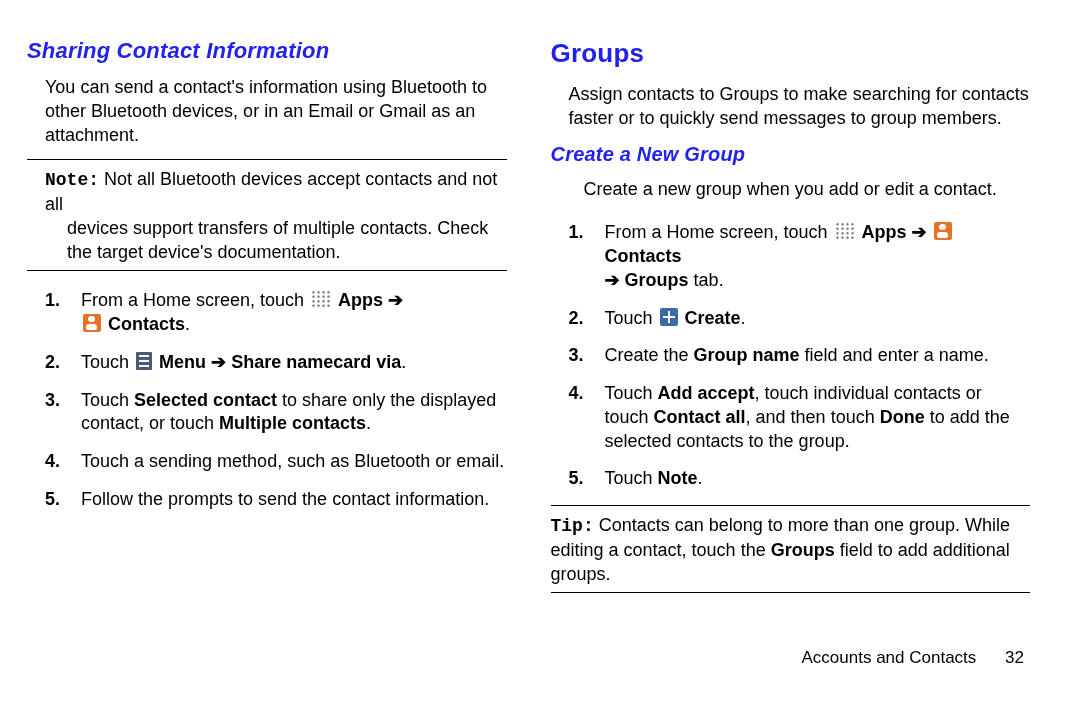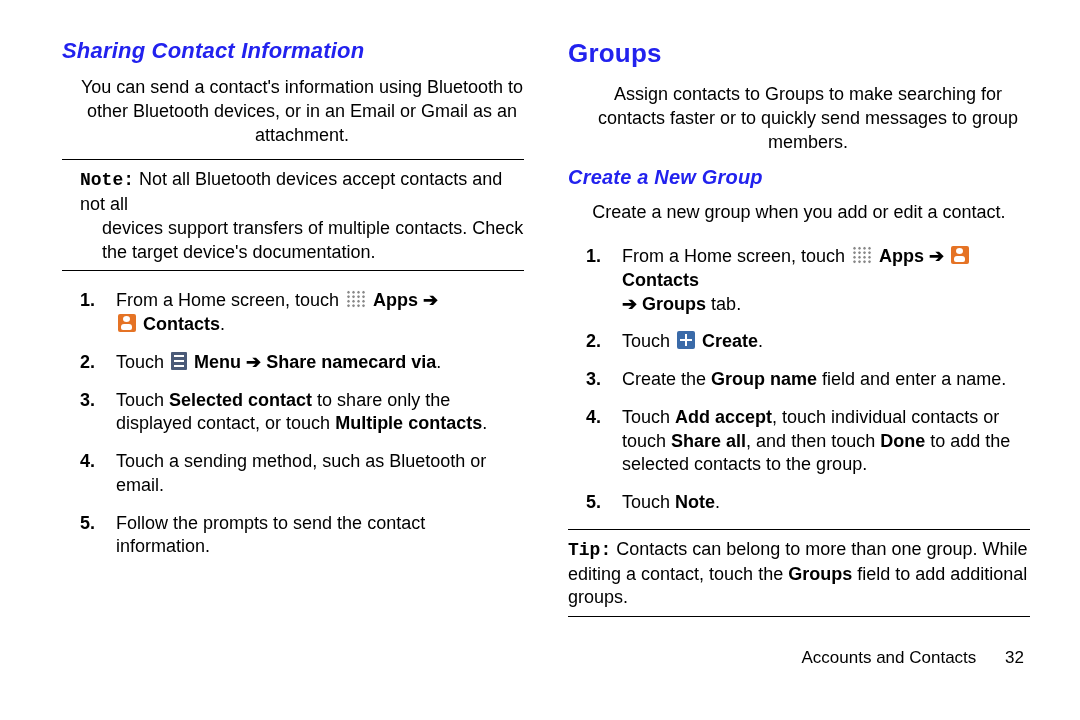--- a/index.html
+++ b/index.html
@@ -6,21 +6,21 @@
   body {
     width: 1080px;
     height: 720px;
     background: #fff;
     font-family: Arial, Helvetica, sans-serif;
     color: #000;
     position: relative;
   }
   .page {
     display: flex;
-    padding: 38px 50px 0 62px;
+    padding: 38px 50px 0 27px;
     gap: 44px;
   }
   .col {
     flex: 1;
     min-width: 0;
   }
   h2.blue-italic {
     font-family: Arial, Helvetica, sans-serif;
     font-weight: bold;
     font-style: italic;
@@ -35,21 +35,20 @@
     color: #2222ee;
     font-size: 26px;
     letter-spacing: 0.2px;
     margin-bottom: 14px;
   }
   p.body {
     font-size: 18px;
     line-height: 1.32;
     margin-bottom: 12px;
     padding-left: 18px;
-    text-align: center;
   }
   p.body-tight {
     font-size: 18px;
     line-height: 1.32;
     margin-bottom: 20px;
     text-align: center;
   }
   .rule {
     border: none;
     border-top: 1.5px solid #000;
@@ -218,21 +217,21 @@
         <span class="b arrow">➔ </span><span class="b">Groups</span><span> tab.</span>
       </li>
       <li>
         <span>Touch </span><span class="ic ic-plus"></span>
         <span class="b">Create</span><span>.</span>
       </li>
       <li>
         <span>Create the </span><span class="b">Group name</span><span> field and enter a name.</span>
       </li>
       <li>
-        <span>Touch </span><span class="b">Add accept</span><span>, touch individual contacts or touch </span><span class="b">Share all</span><span>, and then touch </span><span class="b">Done</span><span> to add the selected contacts to the group.</span>
+        <span>Touch </span><span class="b">Add accept</span><span>, touch individual contacts or touch </span><span class="b">Contact all</span><span>, and then touch </span><span class="b">Done</span><span> to add the selected contacts to the group.</span>
       </li>
       <li>
         <span>Touch </span><span class="b">Note</span><span>.</span>
       </li>
     </ol>
 
     <hr class="rule">
     <div class="note-block" style="padding-left:0;">
       <span class="nlabel">Tip:</span><span> Contacts can belong to more than one group. While editing a contact, touch the </span><span class="b">Groups</span><span> field to add additional groups.</span>
     </div>

